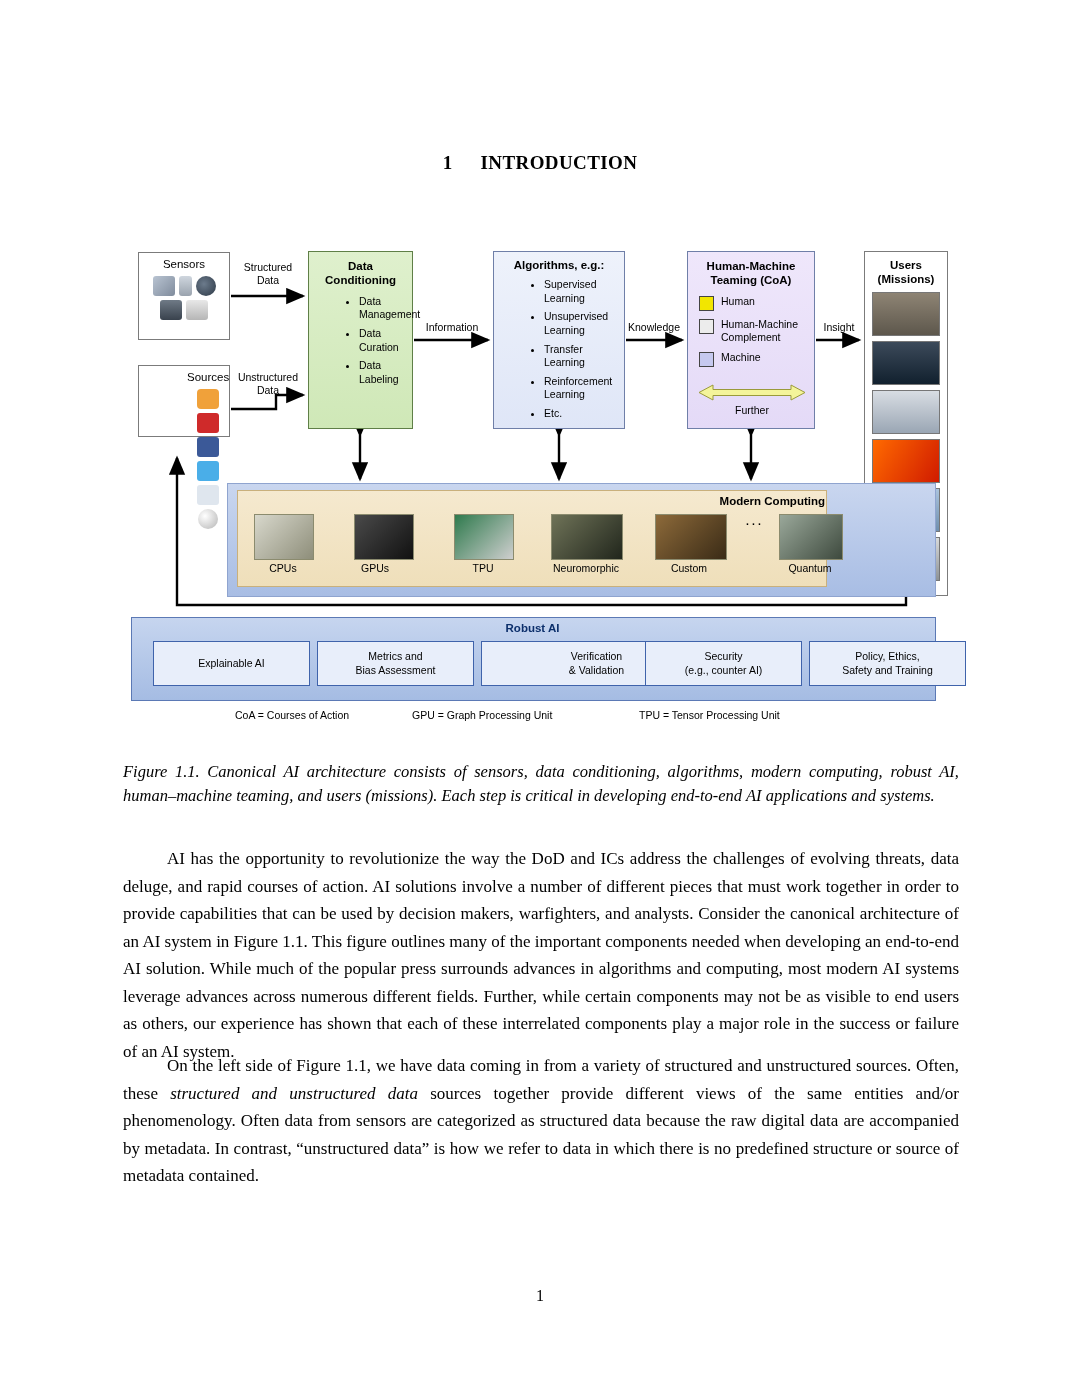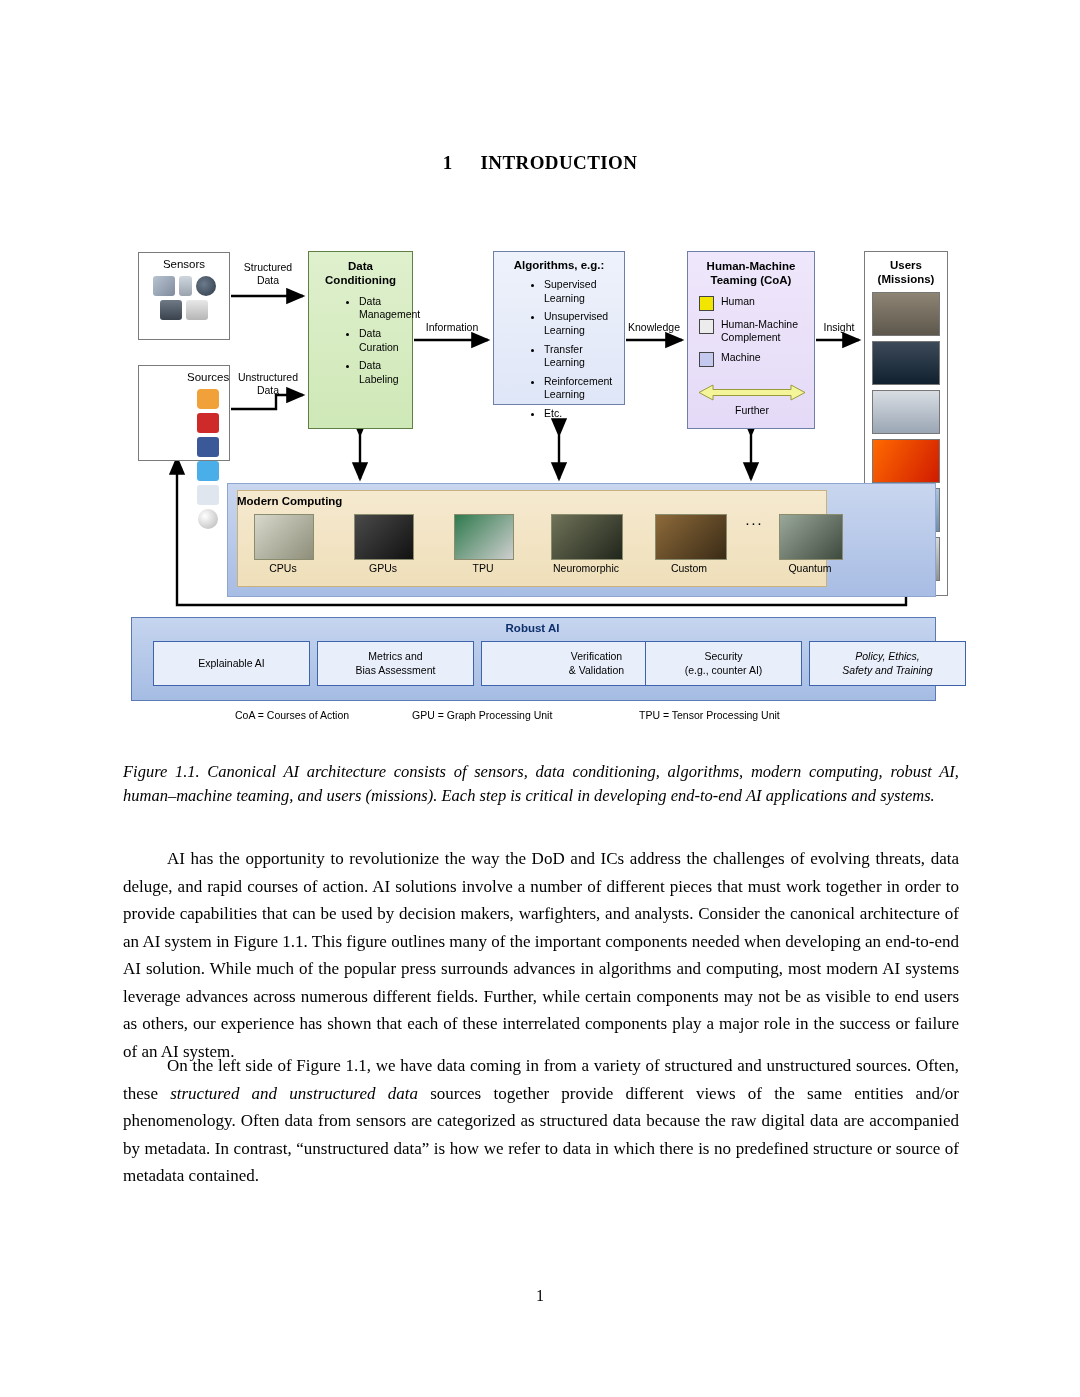--- a/index.html
+++ b/index.html
@@ -11,35 +11,35 @@
            font-family:"Liberation Serif",serif;font-weight:bold;font-size:19px;letter-spacing:.4px;}
   .heading .num{margin-right:28px;}
 
   
   .figure{position:absolute;left:131px;top:243px;width:818px;height:488px;}
 
   .box{position:absolute;box-sizing:border-box;font-family:"Liberation Sans",sans-serif;}
 
   
   .sensors{left:7px;top:9px;width:92px;height:88px;border:1px solid #7b7b7b;background:#fff;}
-  .sources{left:7px;top:122px;width:92px;height:96px;border:1px solid #7b7b7b;background:#fff;padding-left:48px;}
+  .sources{left:7px;top:122px;width:92px;height:72px;border:1px solid #7b7b7b;background:#fff;padding-left:48px;}
   .boxtitle{font-family:"Liberation Sans",sans-serif;font-size:11.5px;text-align:center;margin-top:5px;color:#000;}
 
   .icongrid{display:flex;flex-wrap:wrap;justify-content:center;gap:4px;padding:6px 5px 0 5px;}
   .ic{width:22px;height:20px;border-radius:3px;display:inline-block;}
 
   
   .conditioning{left:177px;top:8px;width:105px;height:178px;border:1px solid #5f7f47;
      background:linear-gradient(180deg,#dff0cd 0%,#cfe8b7 100%);}
   .conditioning .hd{font-weight:bold;font-size:11.5px;text-align:center;margin-top:7px;line-height:1.25;}
   .bul{font-size:10.5px;margin:7px 0 0 10px;line-height:1.3;}
   .bul li{margin-bottom:5px;}
 
   
-  .algorithms{left:362px;top:8px;width:132px;height:154px;border:1px solid #6f7fa8;
+  .algorithms{left:362px;top:8px;width:132px;height:178px;border:1px solid #6f7fa8;
      background:linear-gradient(180deg,#eef2fb 0%,#dfe6f7 100%);}
   .algorithms .hd{font-weight:bold;font-size:11.5px;text-align:center;margin-top:7px;}
 
   
   .hmt{left:556px;top:8px;width:128px;height:178px;border:1px solid #6f7fa8;
      background:linear-gradient(180deg,#efe7fb 0%,#e4daf7 100%);}
   .hmt .hd{font-weight:bold;font-size:11.5px;text-align:center;margin-top:7px;line-height:1.25;}
   .legrow{display:flex;align-items:flex-start;gap:7px;margin:7px 0 0 11px;font-size:10.5px;line-height:1.25;}
   .swatch{width:13px;height:13px;border:1px solid #444;flex:none;margin-top:1px;}
   .spectrum{position:absolute;left:11px;top:132px;width:106px;height:17px;}
@@ -48,21 +48,21 @@
   
   .users{left:733px;top:8px;width:84px;height:345px;border:1px solid #7b7b7b;background:#fff;}
   .users .hd{font-weight:bold;font-size:11.5px;text-align:center;margin-top:6px;line-height:1.25;}
   .uimg{width:66px;height:42px;margin:5px auto 0 auto;border:1px solid #777;}
 
   
   .mc-outer{position:absolute;left:96px;top:240px;width:707px;height:112px;
       background:linear-gradient(180deg,#c9d6ef 0%,#a8bde4 100%);border:1px solid #8fa4cf;}
   .mc-inner{position:absolute;left:106px;top:247px;width:588px;height:95px;
       background:linear-gradient(180deg,#f5e9cf 0%,#efdfba 100%);border:1px solid #c9b07c;}
-  .mc-title{position:absolute;left:106px;top:252px;width:588px;text-align:left;
+  .mc-title{position:absolute;left:106px;top:252px;width:588px;text-align:right;
       font-family:"Liberation Sans",sans-serif;font-weight:bold;font-size:11.5px;}
   .chip{position:absolute;top:271px;width:58px;height:44px;border:1px solid #8b8b6e;}
   .chiplbl{position:absolute;top:319px;width:72px;text-align:center;font-size:10.5px;font-family:"Liberation Sans",sans-serif;}
 
   
   .robust{position:absolute;left:0;top:374px;width:803px;height:82px;
      background:linear-gradient(180deg,#c6d5ef 0%,#a5bce3 100%);border:1px solid #5b79b5;}
   .robust-title{position:absolute;left:0;top:379px;width:803px;text-align:center;
      font-family:"Liberation Sans",sans-serif;font-weight:bold;font-size:11.5px;color:#0c2f6b;}
   .rcard{position:absolute;top:398px;height:43px;background:#e8eefa;border:1px solid #3f63ab;
@@ -219,21 +219,21 @@
     <div class="arrowlbl" style="left:684px;top:78px;width:48px;">Insight</div>
 
     <div class="mc-outer"></div>
     <div class="mc-inner"></div>
     <div class="mc-title">Modern Computing</div>
 
     <div class="chip" style="left:123px;background:linear-gradient(135deg,#d8d8cc,#8e8e7a);"></div>
     <div class="chiplbl" style="left:116px;">CPUs</div>
 
     <div class="chip" style="left:223px;background:linear-gradient(135deg,#4a4a4a,#111);"></div>
-    <div class="chiplbl" style="left:216px;text-align:center;">GPUs</div>
+    <div class="chiplbl" style="left:208px;text-align:center;">GPUs</div>
 
     <div class="chip" style="left:323px;background:linear-gradient(135deg,#2f7a4d,#cfcfcf);"></div>
     <div class="chiplbl" style="left:316px;">TPU</div>
 
     <div class="chip" style="left:420px;width:70px;background:linear-gradient(135deg,#6f7358,#21261c);"></div>
     <div class="chiplbl" style="left:406px;width:98px;">Neuromorphic</div>
 
     <div class="chip" style="left:524px;width:70px;background:linear-gradient(135deg,#8d6a3a,#3a2b16);"></div>
     <div class="chiplbl" style="left:522px;">Custom</div>
 
@@ -250,21 +250,21 @@
     </div>
     <div class="rcard" style="left:186px;width:155px;">
       <span><span>Metrics and</span><br><span>Bias Assessment</span></span>
     </div>
     <div class="rcard" style="left:350px;width:155px;padding-left:37px;">
       <span><span>Verification</span><br><span>&amp; Validation</span></span>
     </div>
     <div class="rcard" style="left:514px;width:155px;">
       <span><span>Security</span><br><span>(e.g., counter AI)</span></span>
     </div>
-    <div class="rcard" style="left:678px;width:155px;font-style:italic;">
+    <div class="rcard" style="left:678px;width:155px;">
       <span><span>Policy, Ethics,</span><br><span>Safety and Training</span></span>
     </div>
 
     <div class="foot" style="left:104px;">CoA = Courses of Action</div>
     <div class="foot" style="left:281px;">GPU = Graph Processing Unit</div>
     <div class="foot" style="left:508px;">TPU = Tensor Processing Unit</div>
   </div>
 
   <div class="caption">Figure 1.1. Canonical AI architecture consists of sensors, data conditioning, algorithms, modern computing, robust AI, human–machine teaming, and users (missions). Each step is critical in developing end-to-end AI applications and systems.</div>
 

